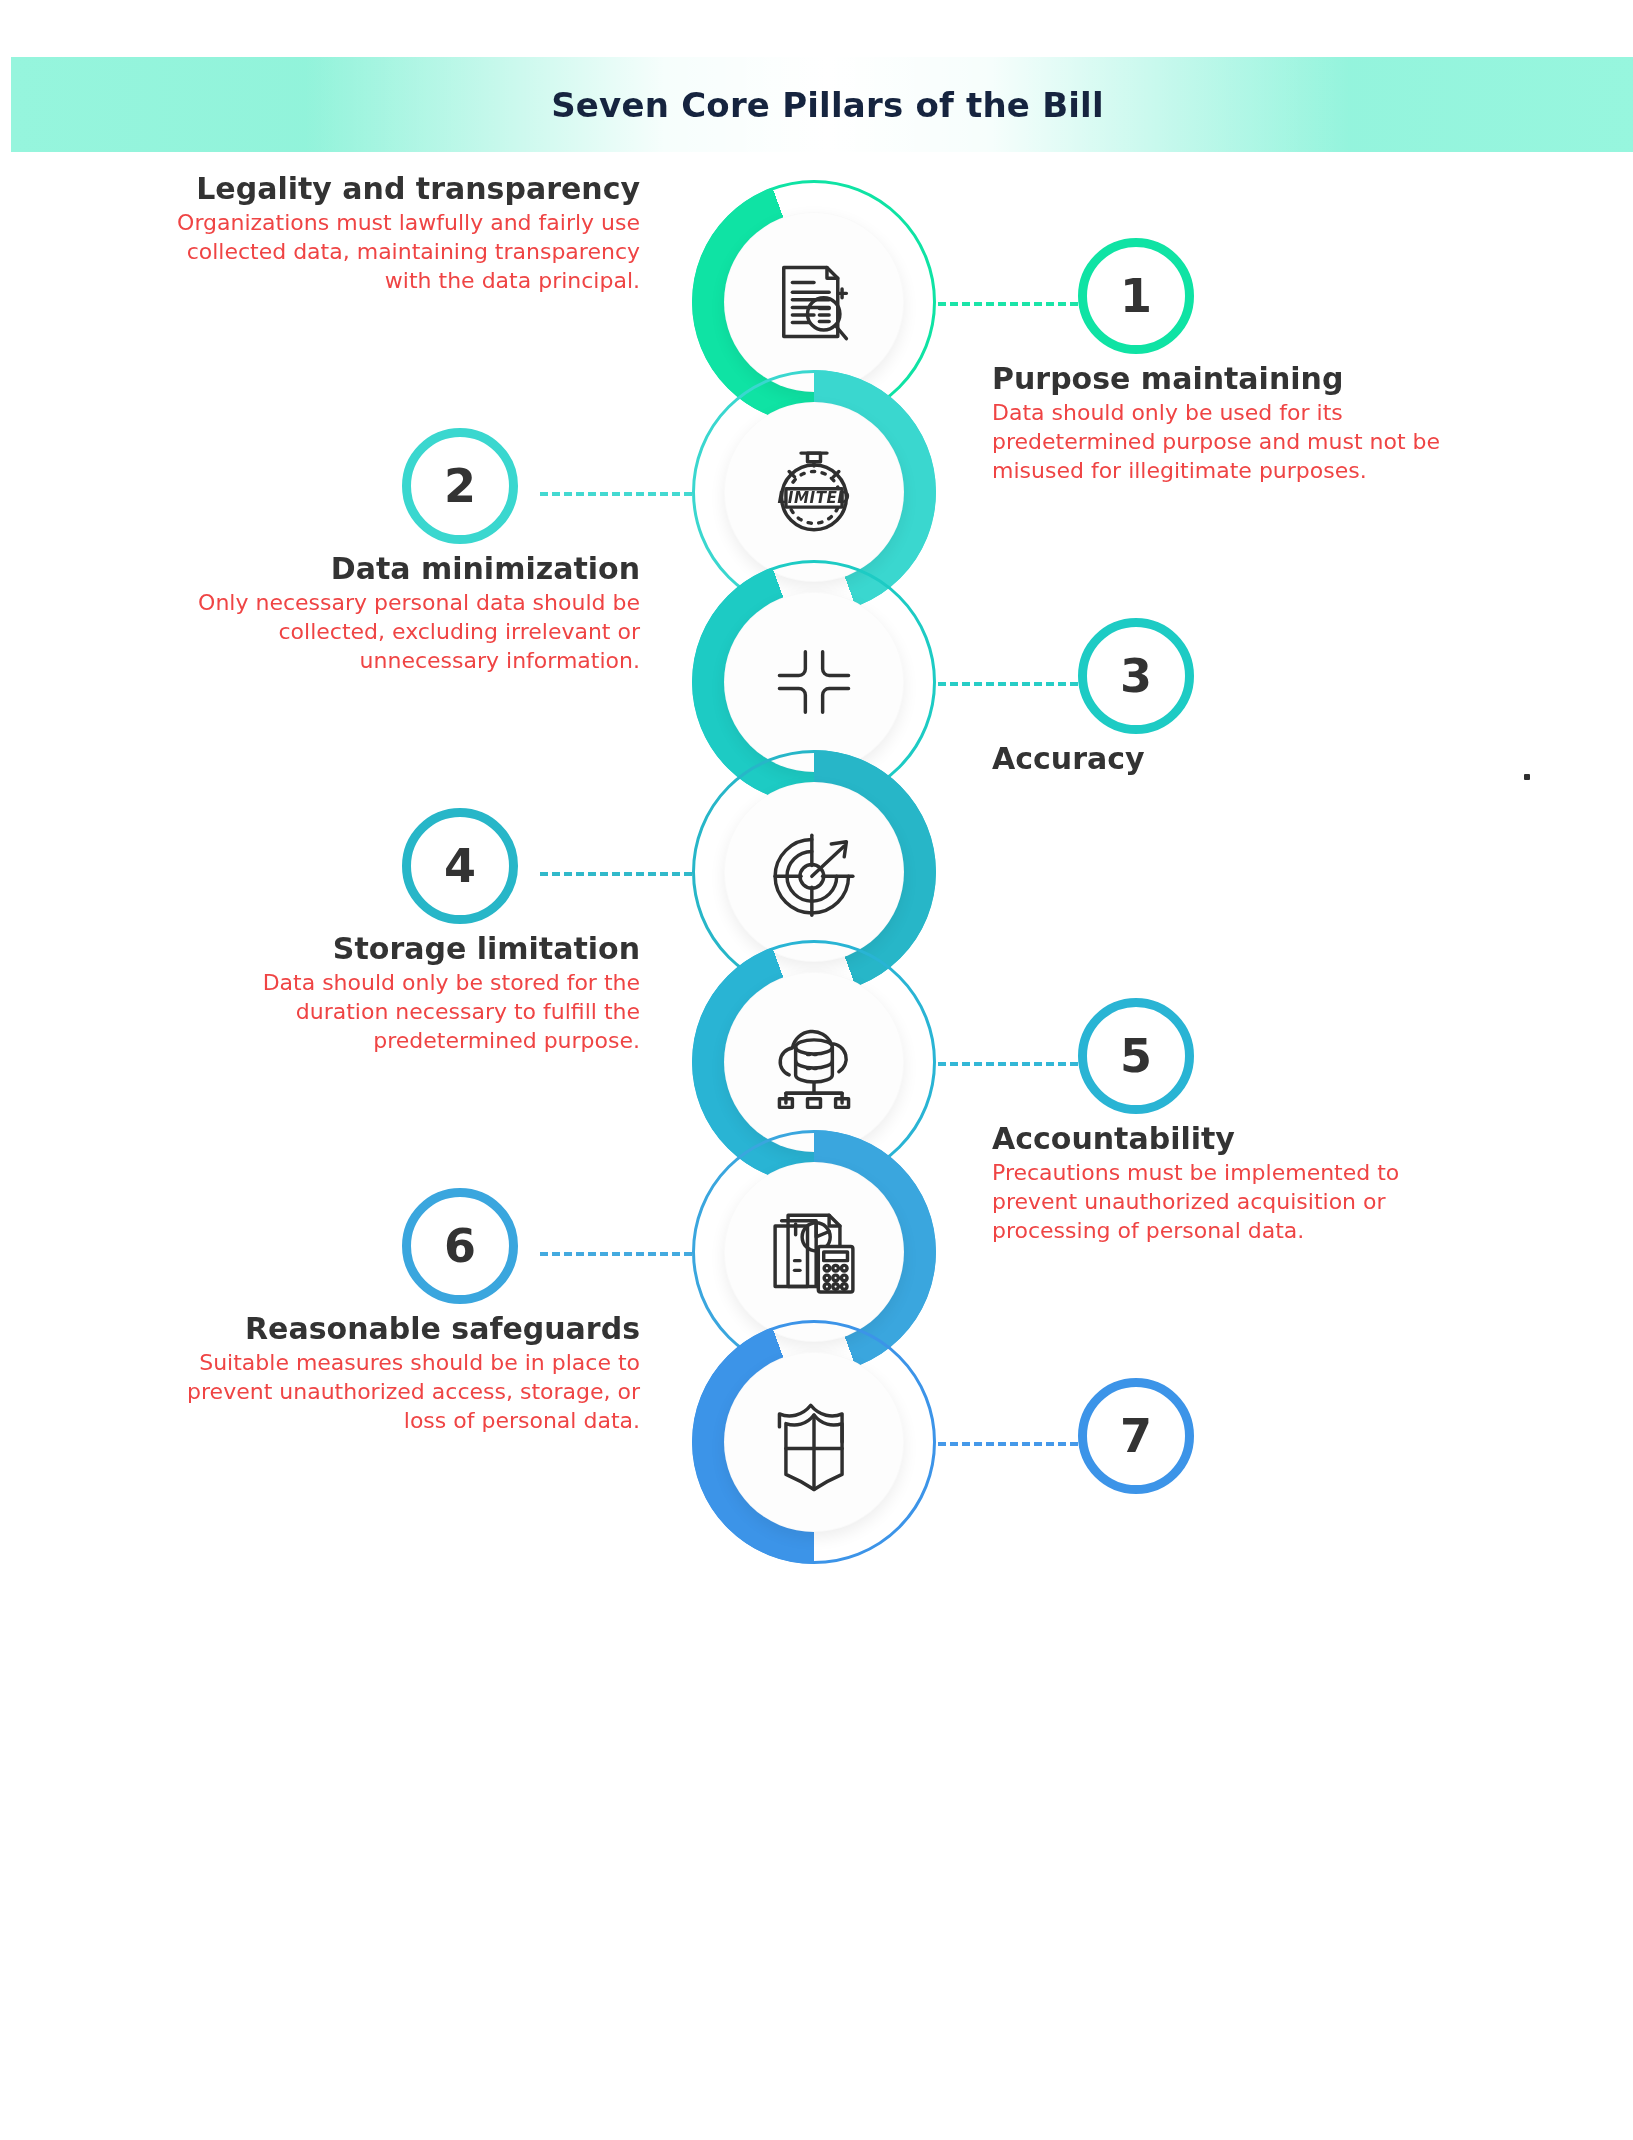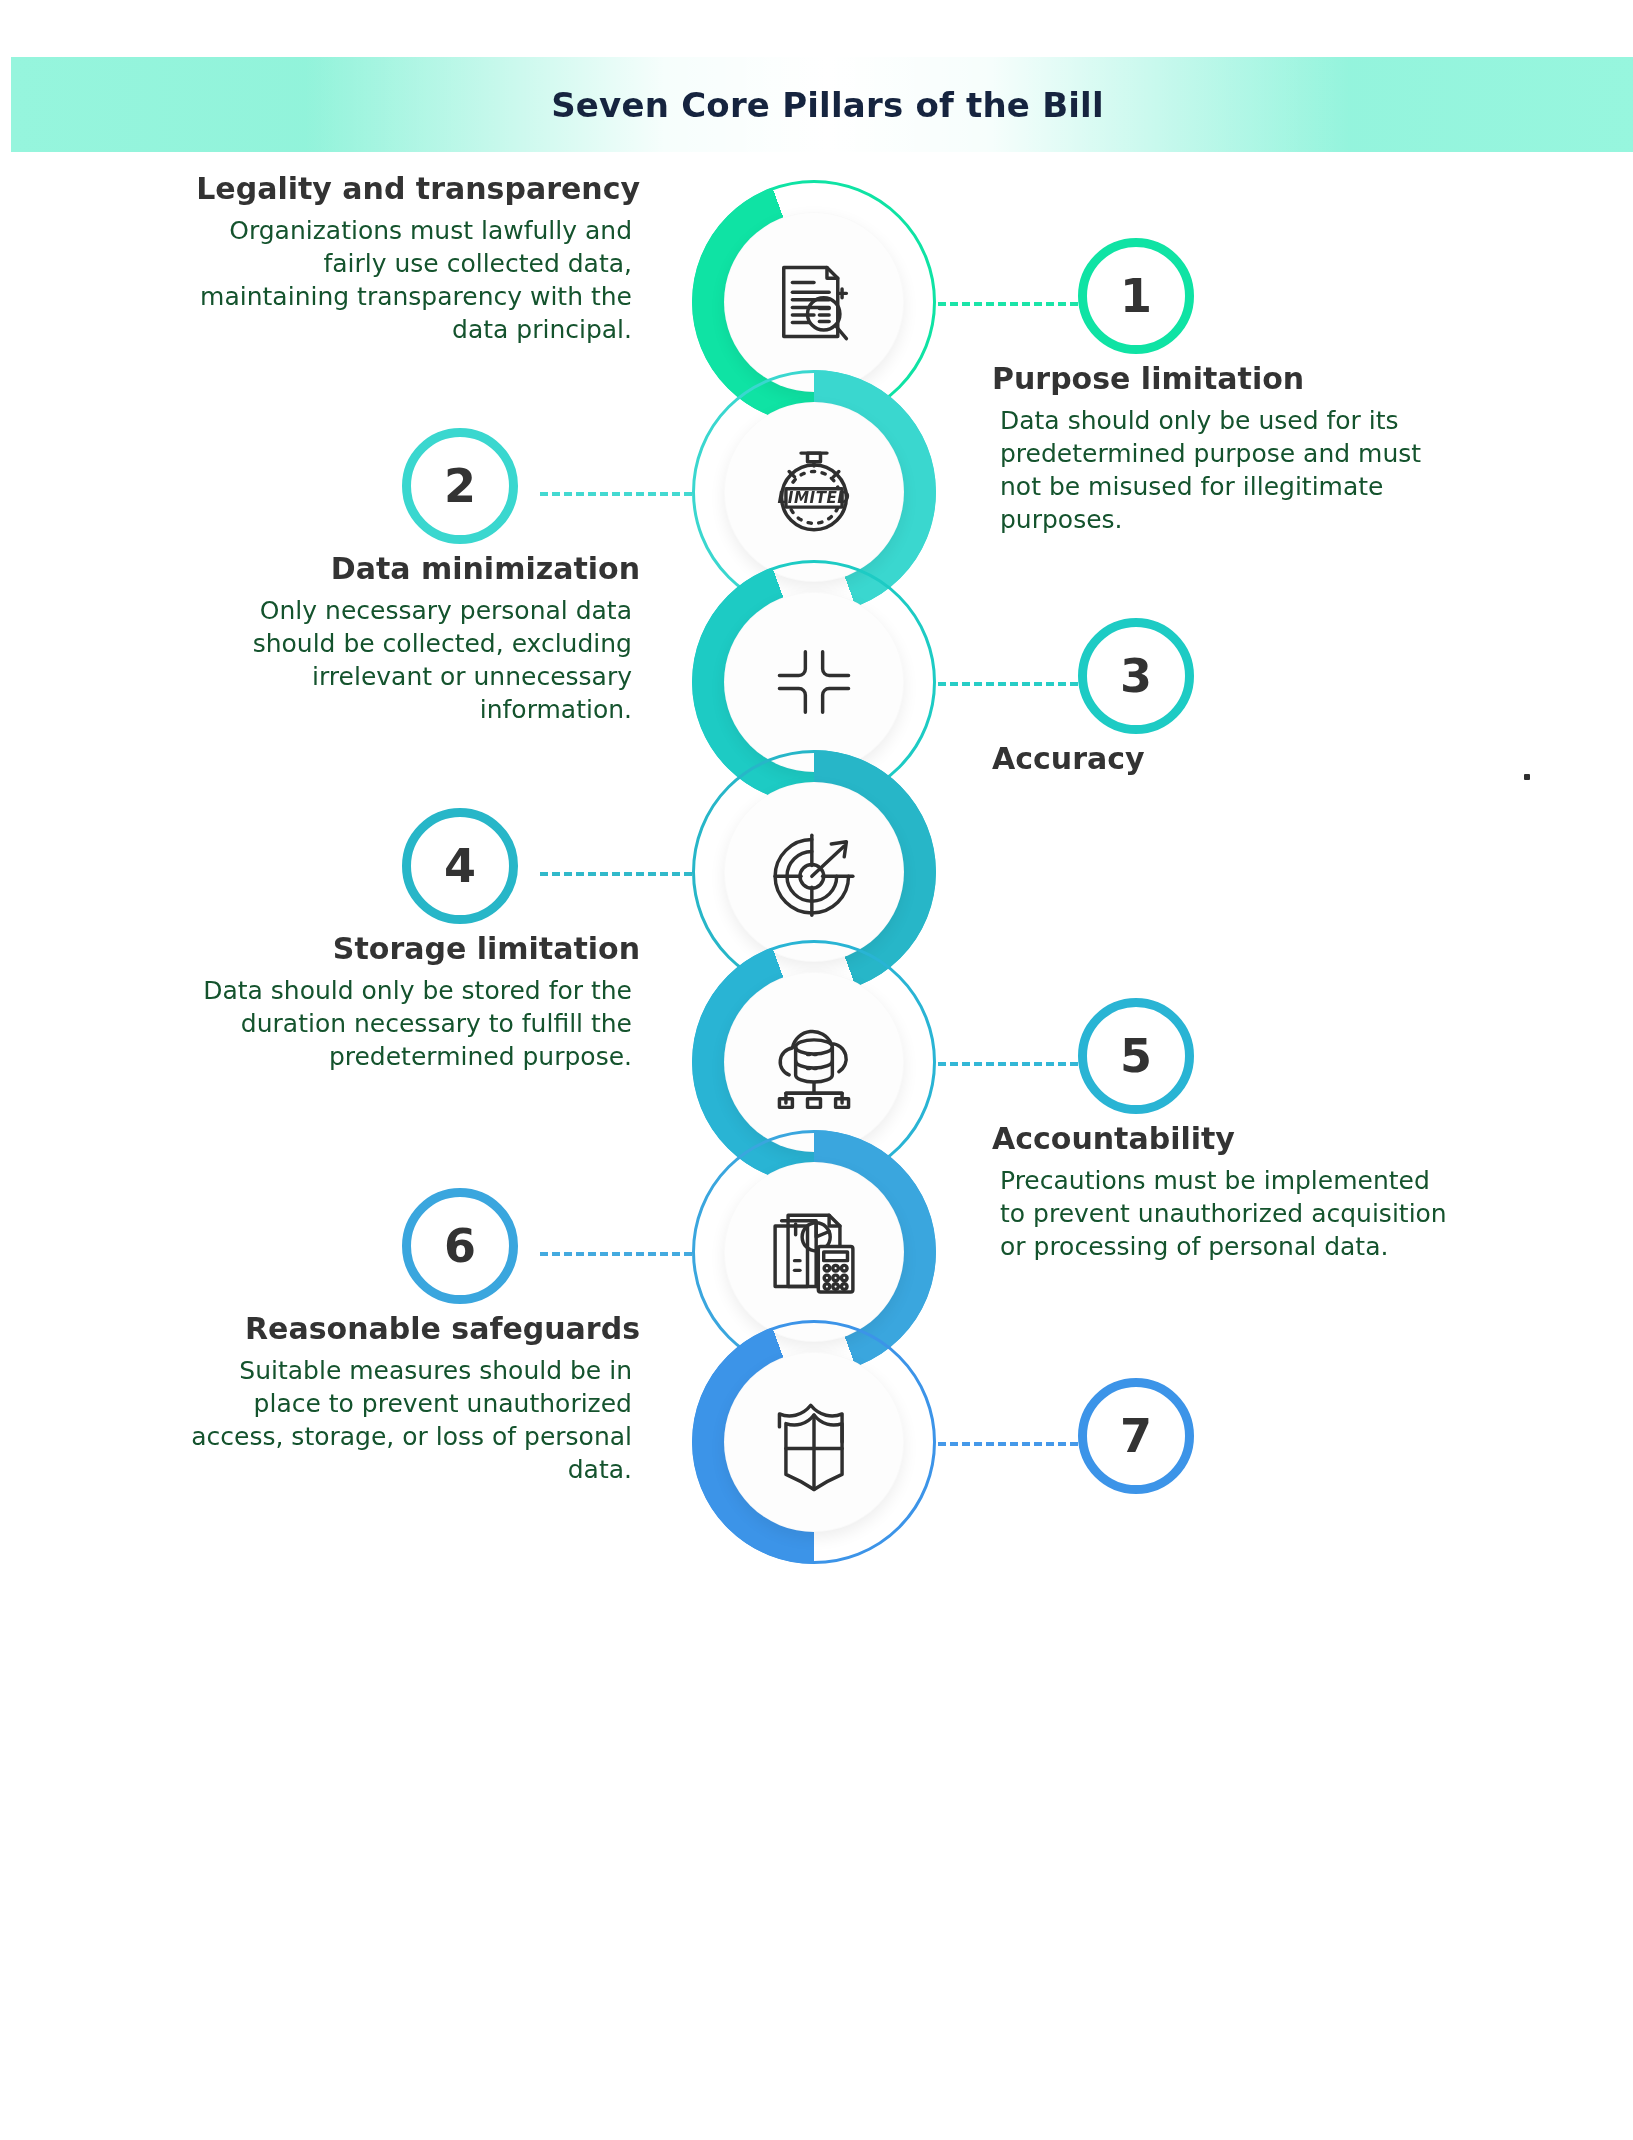--- a/index.html
+++ b/index.html
@@ -35,21 +35,21 @@
 
   
   .textblock{position:absolute;width:470px;}
   .row.left .textblock{left:170px;text-align:right;}
   .row.right .textblock{left:992px;text-align:left;}
   .pillar-title{
     font-size:30px;font-weight:bold;color:#333333;line-height:1.12;
     margin:0 0 2px 0;white-space:nowrap;
   }
   .pillar-desc{
-    font-size:25px;color:#14532d;line-height:1.33;margin:8px;
+    font-size:22px;color:#ef4444;line-height:1.33;margin:0;
   }
 
   
   .connector{
     position:absolute;height:0;border-top:4px dashed currentColor;
     top:130px;opacity:.95;
   }
   .row.left  .connector{left:938px;width:152px;}
   .row.right .connector{left:540px;width:152px;}
 
@@ -137,21 +137,21 @@
         <line x1="55" y1="68" x2="64" y2="68"></line>
         <line x1="70" y1="72" x2="80" y2="84"></line>
         <path d="M76 38 l0 8 M72 42 l8 0"></path>
       </g>
     </svg>
         </div>
       </div>
     </div>
     <div class="row right" style="top: 362px; color: rgb(58, 215, 207);">
       <div class="textblock">
-        <div class="pillar-title">Purpose limitation</div>
+        <div class="pillar-title">Purpose maintaining</div>
         <div class="pillar-desc">Data should only be used for its predetermined purpose and must not be misused for illegitimate purposes.</div>
       </div>
       <div class="connector"></div>
       <div class="badge">
         <span class="badge-num">2</span>
       </div>
       <div class="iconwrap">
         <div class="arc-thin"></div>
         <div class="arc-thick-right"></div>
         <div class="inner-disc"></div>

